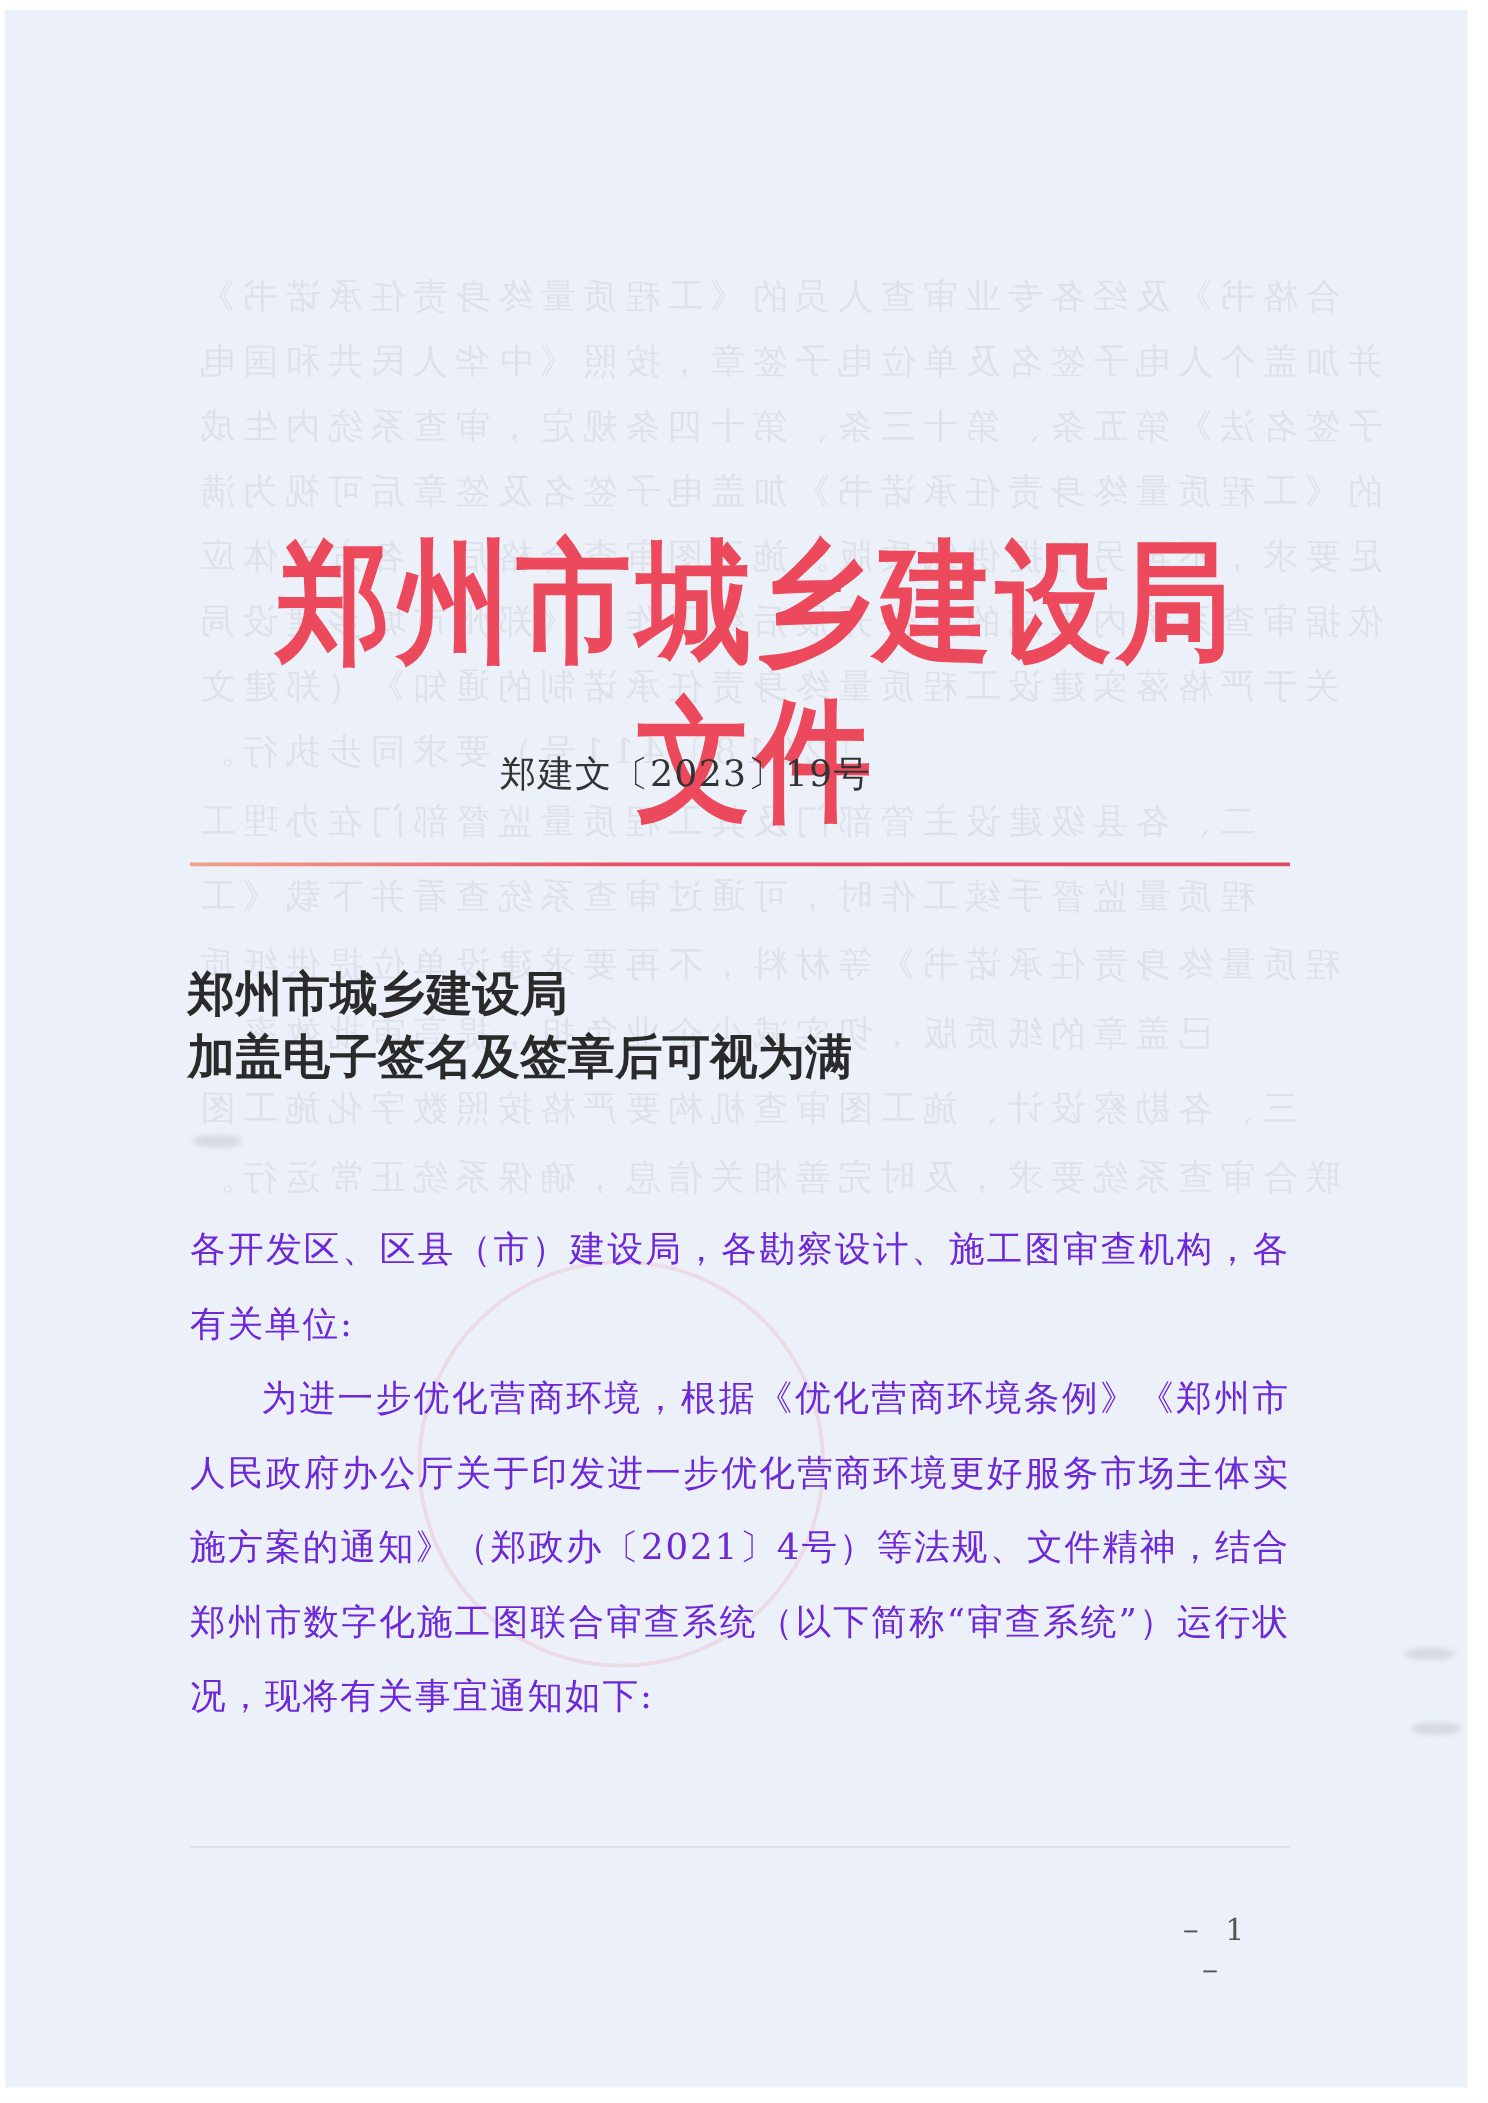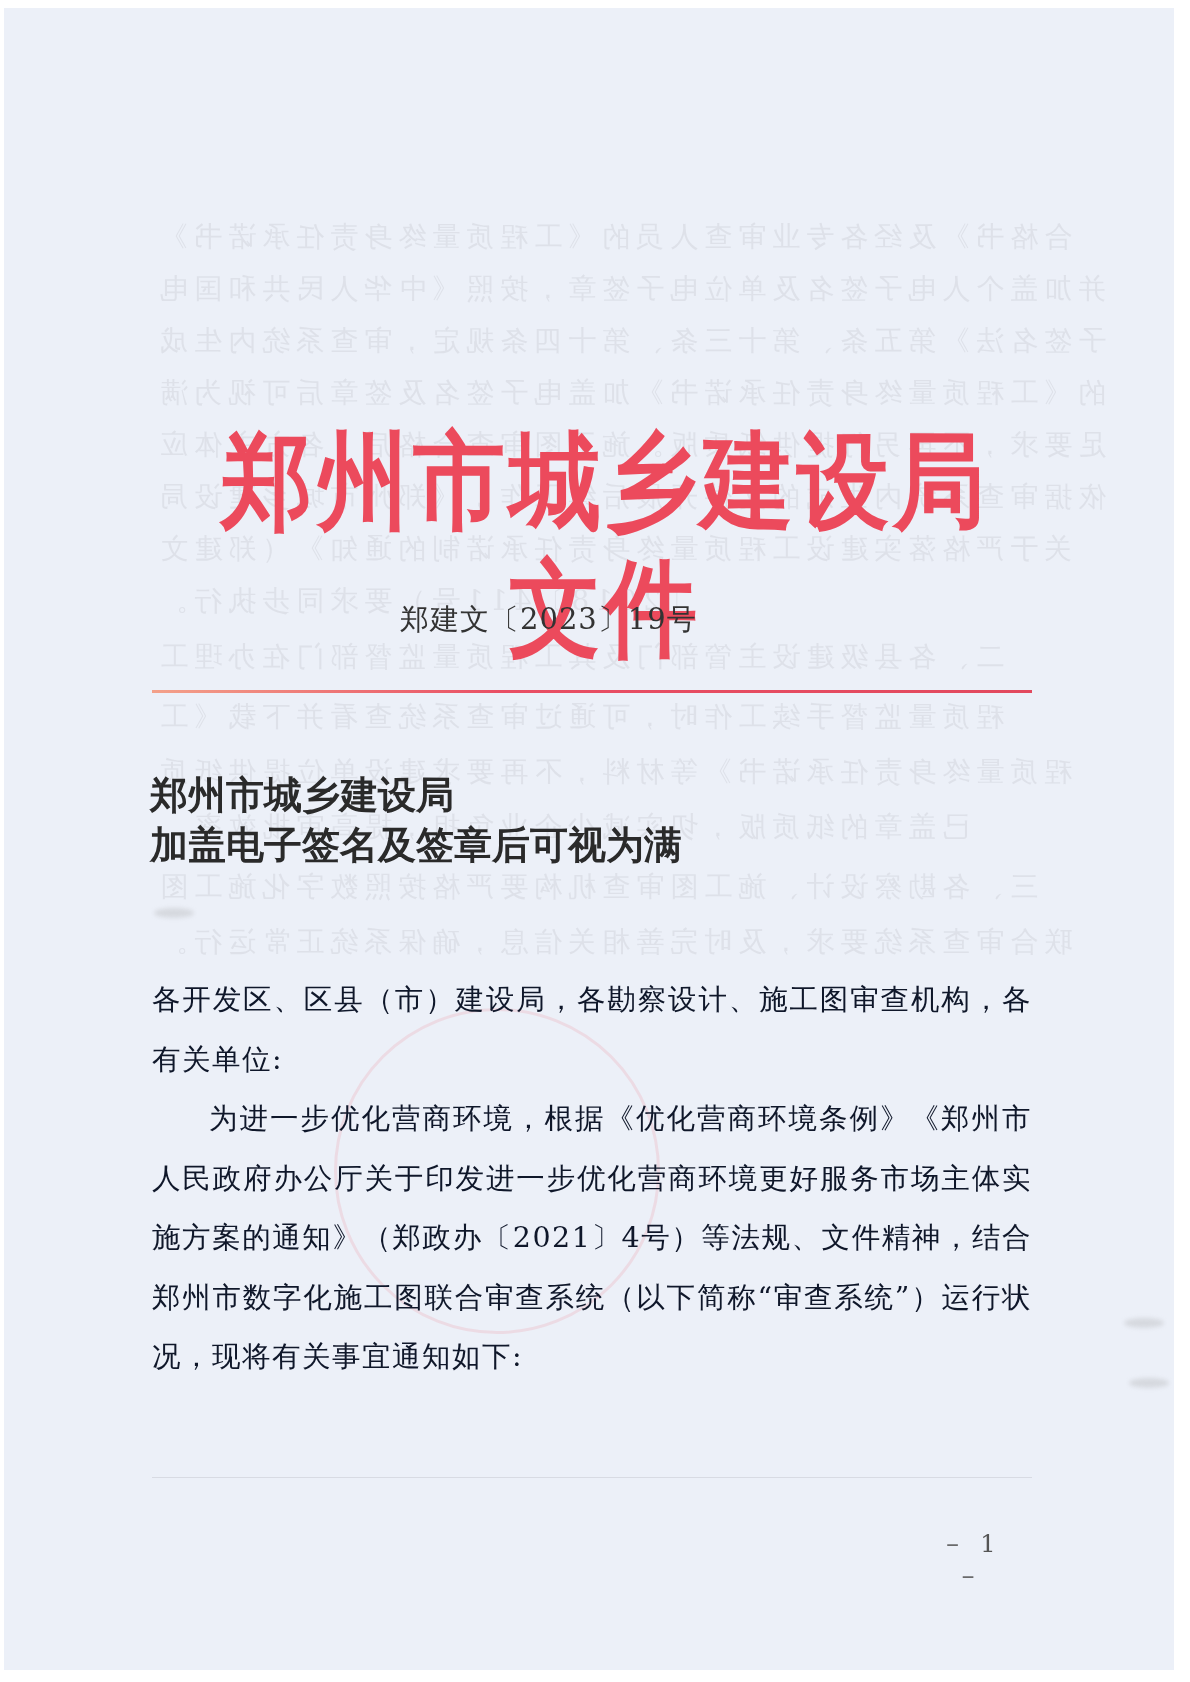--- a/index.html
+++ b/index.html
@@ -73,21 +73,21 @@
       color: #2a2a2a;
       line-height: 50px;
     }
     .notice-title div { margin: 0; }
     .body-text {
       position: absolute;
       left: 152px;
       top: 970px;
       width: 880px;
       font-size: 28.5px;
-      color: #0f172a;
+      color: #6d28d9;
       line-height: 59.5px;
       letter-spacing: 1.5px;
       text-align: justify;
     }
     .body-text p {
       margin: 0;
     }
     .indent { text-indent: 2em; }
     .footer-rule {
       position: absolute;

